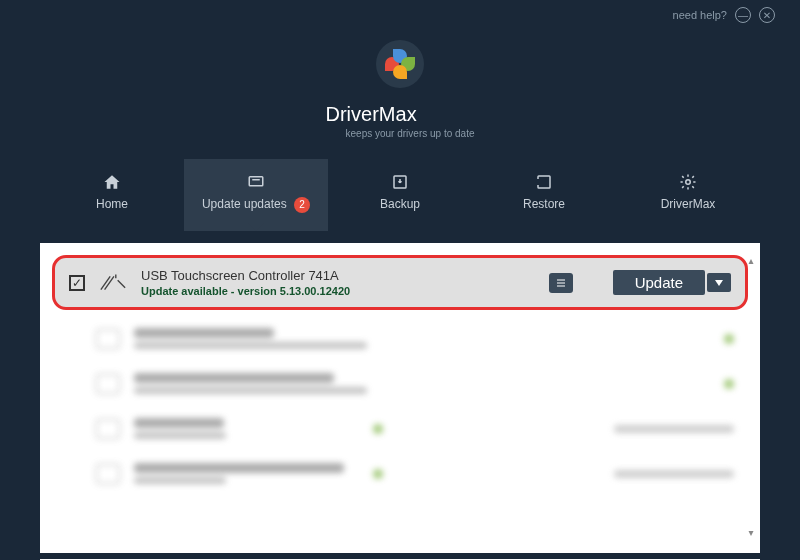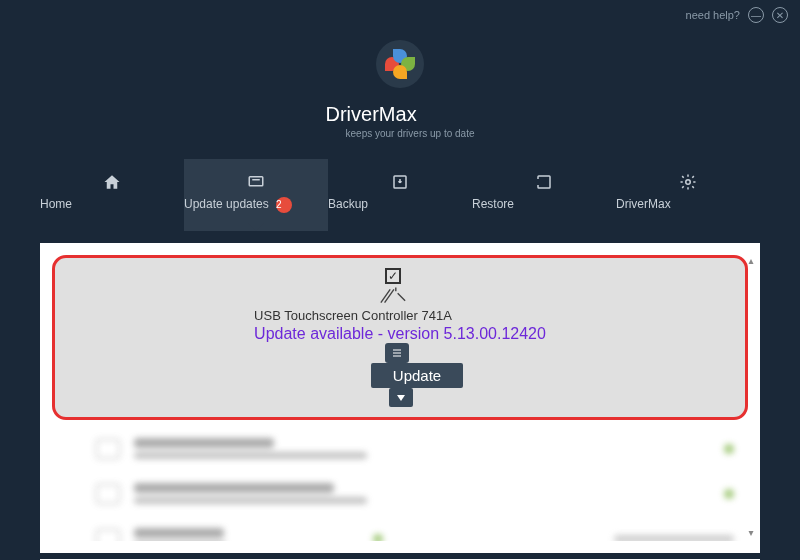--- a/index.html
+++ b/index.html
@@ -1,51 +1,51 @@
 <!DOCTYPE html>
 <html><head>
 <meta charset="utf-8">
 <style>
 * { margin: 0; padding: 0; box-sizing: border-box; font-family: Arial, sans-serif; }
 body { width: 800px; height: 560px; background: #1a2838; overflow: hidden; position: relative; }
 
-.titlebar { height: 30px; display: flex; justify-content: flex-end; align-items: center; padding-right: 12px; gap: 8px; }
+.titlebar { height: 30px; display: flex; justify-content: flex-end; align-items: center; padding-right: 25px; gap: 8px; }
 .help-link { color: #8a9aa8; font-size: 11px; cursor: pointer; }
 .win-btn { width: 16px; height: 16px; border: 1px solid #8a9aa8; border-radius: 50%; display: flex; align-items: center; justify-content: center; color: #8a9aa8; font-size: 10px; cursor: pointer; }
 
 .header { padding: 10px 50px 20px; display: flex; align-items: center; gap: 15px; flex-direction: column; }
 .logo-circle { width: 48px; height: 48px; background: #2a3a4a; border-radius: 50%; position: relative; display: flex; align-items: center; justify-content: center; }
 .logo-inner { position: relative; width: 32px; height: 32px; }
 .petal { position: absolute; width: 14px; height: 14px; border-radius: 50% 50% 50% 0; top: 9px; left: 9px; }
 .p1 { background: #e74c3c; transform: rotate(0deg) translate(-8px); }
 .p2 { background: #4a90d9; transform: rotate(90deg) translate(-8px); }
 .p3 { background: #7cb342; transform: rotate(180deg) translate(-8px); }
 .p4 { background: #f5a623; transform: rotate(270deg) translate(-8px); }
 .brand { color: #fff; }
 .brand-name { font-size: 20px; font-weight: 300; }
 .brand-tag { font-size: 10px; color: #8a9aa8; margin-top: 2px; padding-left: 20px; }
 
 .tabs { display: flex; padding: 0 40px; }
-.tab { flex: 1; padding: 14px 0 18px; text-align: left; color: #c8d0d8; font-size: 12px; cursor: pointer; position: relative; }
+.tab { flex: 1; padding: 14px 0 18px; text-align: center; color: #c8d0d8; font-size: 12px; cursor: pointer; position: relative; }
 .tab.active { background: #2e3d4d; }
 .tab.active::after { content: ''; position: absolute; bottom: -8px; left: 50%; margin-left: -8px; border: 8px solid transparent; border-top-color: #2e3d4d; }
 .tab-icon { display: block; margin: 0 auto 6px; width: 20px; height: 18px; }
 .badge { display: inline-block; background: #e74c3c; color: #fff; border-radius: 50%; width: 16px; height: 16px; font-size: 10px; line-height: 16px; margin-left: 4px; vertical-align: middle; }
 
 .content { background: #fff; margin: 12px 40px 0; height: 310px; position: relative; padding: 12px 12px; }
 .scroll-area { height: 100%; overflow: hidden; position: relative; }
 
-.driver-row { display: flex; align-items: center; padding: 10px 14px; background: #e8e8e8; margin-bottom: 6px; flex-direction: column; }
+.driver-row { display: flex; align-items: center; padding: 10px 14px; background: #e8e8e8; margin-bottom: 6px; }
 .driver-row.highlighted { border: 3px solid #e63030; border-radius: 14px; background: #e0e0e0; }
 .checkbox { width: 16px; height: 16px; border: 2px solid #333; display: flex; align-items: center; justify-content: center; margin-right: 14px; cursor: pointer; }
 .checkbox.checked::after { content: '✓'; font-size: 12px; color: #333; }
 .dev-icon { width: 28px; height: 24px; margin-right: 14px; display: flex; align-items: center; justify-content: center; color: #555; }
 .driver-info { flex: 1; }
 .driver-name { font-size: 13px; color: #333; }
-.driver-sub { font-size: 16px; color: #6d28d9; margin-top: 2px; }
+.driver-sub { font-size: 11px; color: #14532d; margin-top: 2px; font-weight: bold; }
 .details-btn { width: 24px; height: 20px; background: #3a4a5a; border-radius: 3px; margin-right: 6px; display: flex; align-items: center; justify-content: center; color: #fff; cursor: pointer; }
 .update-btn { background: #3a4a5a; color: #fff; padding: 4px 22px; font-size: 15px; border-radius: 2px; cursor: pointer; display: flex; align-items: center; margin-left: 34px; }
 .update-split { background: #3a4a5a; color: #fff; padding: 4px 8px; margin-left: 2px; border-radius: 2px; cursor: pointer; font-size: 10px; }
 
 .blur-row { display: flex; align-items: center; padding: 12px 14px; filter: blur(3px); opacity: 0.7; }
 .blur-icon { width: 24px; height: 20px; border: 1.5px solid #888; border-radius: 3px; margin-right: 14px; margin-left: 30px; }
 .blur-text { flex: 1; }
 .blur-line1 { height: 10px; background: #888; border-radius: 4px; margin-bottom: 4px; }
 .blur-line2 { height: 7px; background: #aaa; border-radius: 4px; width: 40%; }
 .dot-green { width: 10px; height: 10px; background: #7cb342; border-radius: 50%; margin-left: 8px; }

